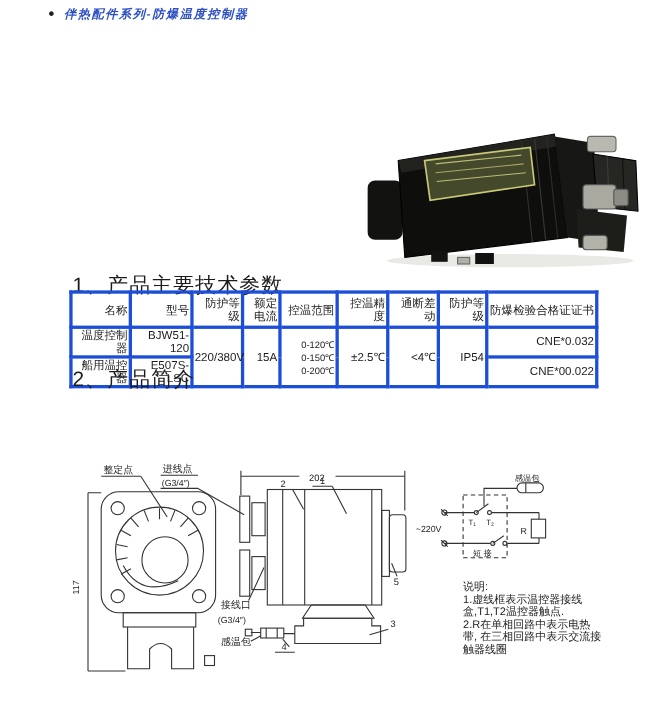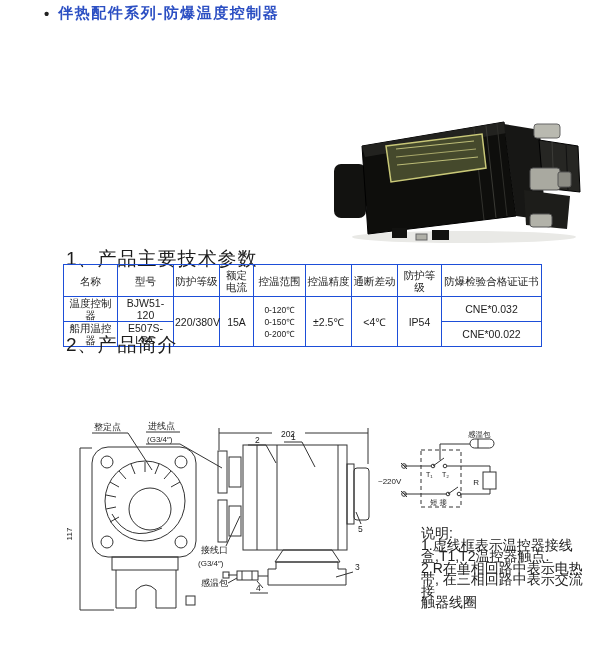--- a/index.html
+++ b/index.html
@@ -1,49 +1,49 @@
 <!DOCTYPE html>
 <html><head>
 <meta charset="utf-8">
 <style>
   html,body { margin:0; padding:0; background:#fff; }
   .page { position:relative; width:600px; height:647px; background:#ffffff;
           font-family:"Liberation Sans", sans-serif; color:#1c1c1c; overflow:hidden; }
 
   .title-row { position:absolute; left:44px; top:4px; display:flex; align-items:center; gap:9px; }
   .bullet { color:#222; font-size:15px; font-weight:bold; }
-  .title  { font-size:15px; font-weight:bold; color:#2c4fc3; margin:0; letter-spacing:1.5px; }
+  .title  { font-size:11px; font-weight:bold; color:#2c4fc3; margin:0; letter-spacing:1.5px;font-style:italic; }
 
   .intro { position:absolute; left:63px; top:33px; width:478px; margin:0;
            font-size:12.5px; line-height:19px; font-weight:bold; text-align:justify; text-indent:2em; }
 
   .photo { position:absolute; left:334px; top:116px; width:260px; height:128px; }
 
   .sec-heading { position:absolute; font-size:19px; letter-spacing:1px; }
   .sec1 { left:66px; top:246px; }
   .sec2 { left:66px; top:332px; }
 
   table.spec { position:absolute; left:63px; top:264px; width:478px;
                border-collapse:collapse; table-layout:fixed; font-size:10.5px; }
-  .spec th, .spec td { border:1px solid #1d4ed8; text-align:center; vertical-align:middle;
+  .spec th, .spec td { border:3px solid #1d4ed8; text-align:right; vertical-align:middle;
                        padding:0 1px; font-weight:normal; line-height:12px;margin-left:25px; }
   .spec thead tr { height:32px; }
   .spec tbody tr { height:16px; }
   .range-cell { font-size:8.5px; line-height:10px; white-space:pre-line; }
 
   .body2 { position:absolute; left:63px; top:348px; width:478px; margin:0;
            font-size:12px; line-height:18px; text-align:justify; text-indent:2em; }
 
   svg.diagram { position:absolute; left:0; top:410px; }
   svg.diagram line, svg.diagram rect.ln, svg.diagram path.ln, svg.diagram circle.ln, svg.diagram ellipse.ln
       { stroke:#333; stroke-width:1; fill:none; }
   svg.diagram text { fill:#222; }
 
   .notes { position:absolute; left:421px; top:528px; width:174px;
-           font-size:14px; line-height:11.5px; white-space:pre-line; color:#222; }
+           font-size:10px; line-height:11.5px; white-space:pre-line; color:#222; }
 </style>
 </head>
 <body>
 
 <div class="page">
 
   <div class="title-row">
     <span class="bullet">•</span>
     <h1 class="title">伴热配件系列-防爆温度控制器</h1>
   </div>

